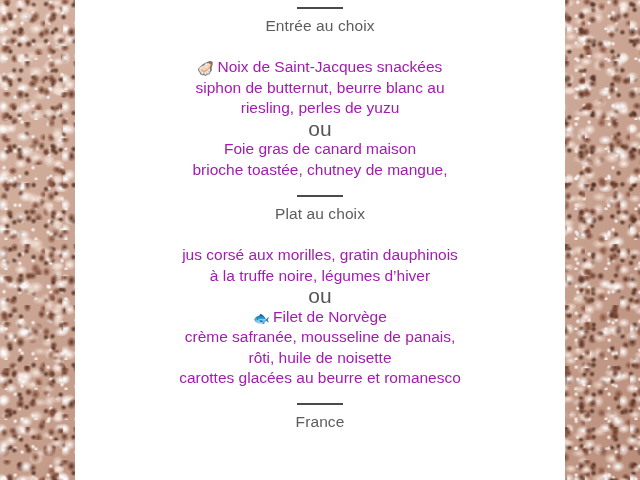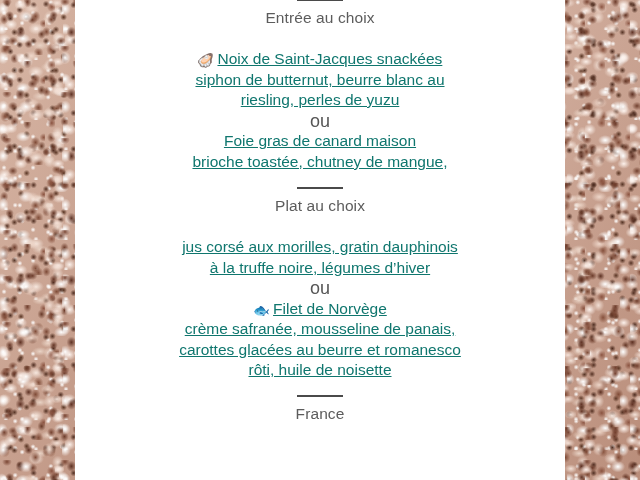--- a/index.html
+++ b/index.html
@@ -84,21 +84,21 @@
 
   
   #menu-page {
     position: absolute;
     left: 75px;
     top: 0;
     width: 490px;
     height: 480px;
     background: #ffffff;
     box-sizing: border-box;
-    padding: 0 24px;
+    padding: 8px 24px;
     overflow: hidden;
   }
 
   .menu-flow {
     position: relative;
     width: 100%;
     text-align: center;
     color: #595959;
   }
 
@@ -113,30 +113,29 @@
     font-size: 15.5px;
     line-height: 20px;
     color: #5c5c5c;
     letter-spacing: 0.1px;
     white-space: nowrap;
   }
 
   .dish-block {
     font-size: 15.5px;
     line-height: 20.5px;
-    color: #0f766e;
-    text-decoration: underline;
+    color: #a21caf;
   }
 
   .dish-line {
     white-space: nowrap;
   }
 
   .or-line {
-    font-size: 18px;
+    font-size: 21px;
     line-height: 20.5px;
     color: #565656;
   }
 
   .emoji {
     display: inline-block;
     font-family: "DejaVu Sans", sans-serif;
     font-size: 13.5px;
     line-height: 1;
     vertical-align: -1px;
@@ -180,21 +179,21 @@
     <div class="dish-block sp-dish">
       <div class="dish-line">jus corsé aux morilles, gratin dauphinois</div>
       <div class="dish-line">à la truffe noire, légumes d’hiver</div>
     </div>
 
     <div class="or-line">ou</div>
 
     <div class="dish-block">
       <div class="dish-line"><span class="emoji">🐟</span><span>Filet de Norvège</span></div>
       <div class="dish-line">crème safranée, mousseline de panais,</div>
+      <div class="dish-line">rôti, huile de noisette</div>
       <div class="dish-line">carottes glacées au beurre et romanesco</div>
-      <div class="dish-line">rôti, huile de noisette</div>
     </div>
 
     <div class="rule sp-rule-tight"></div>
     <div class="section-title sp-title">France</div>
 
   </div>
 </div>
 
 </body></html>

